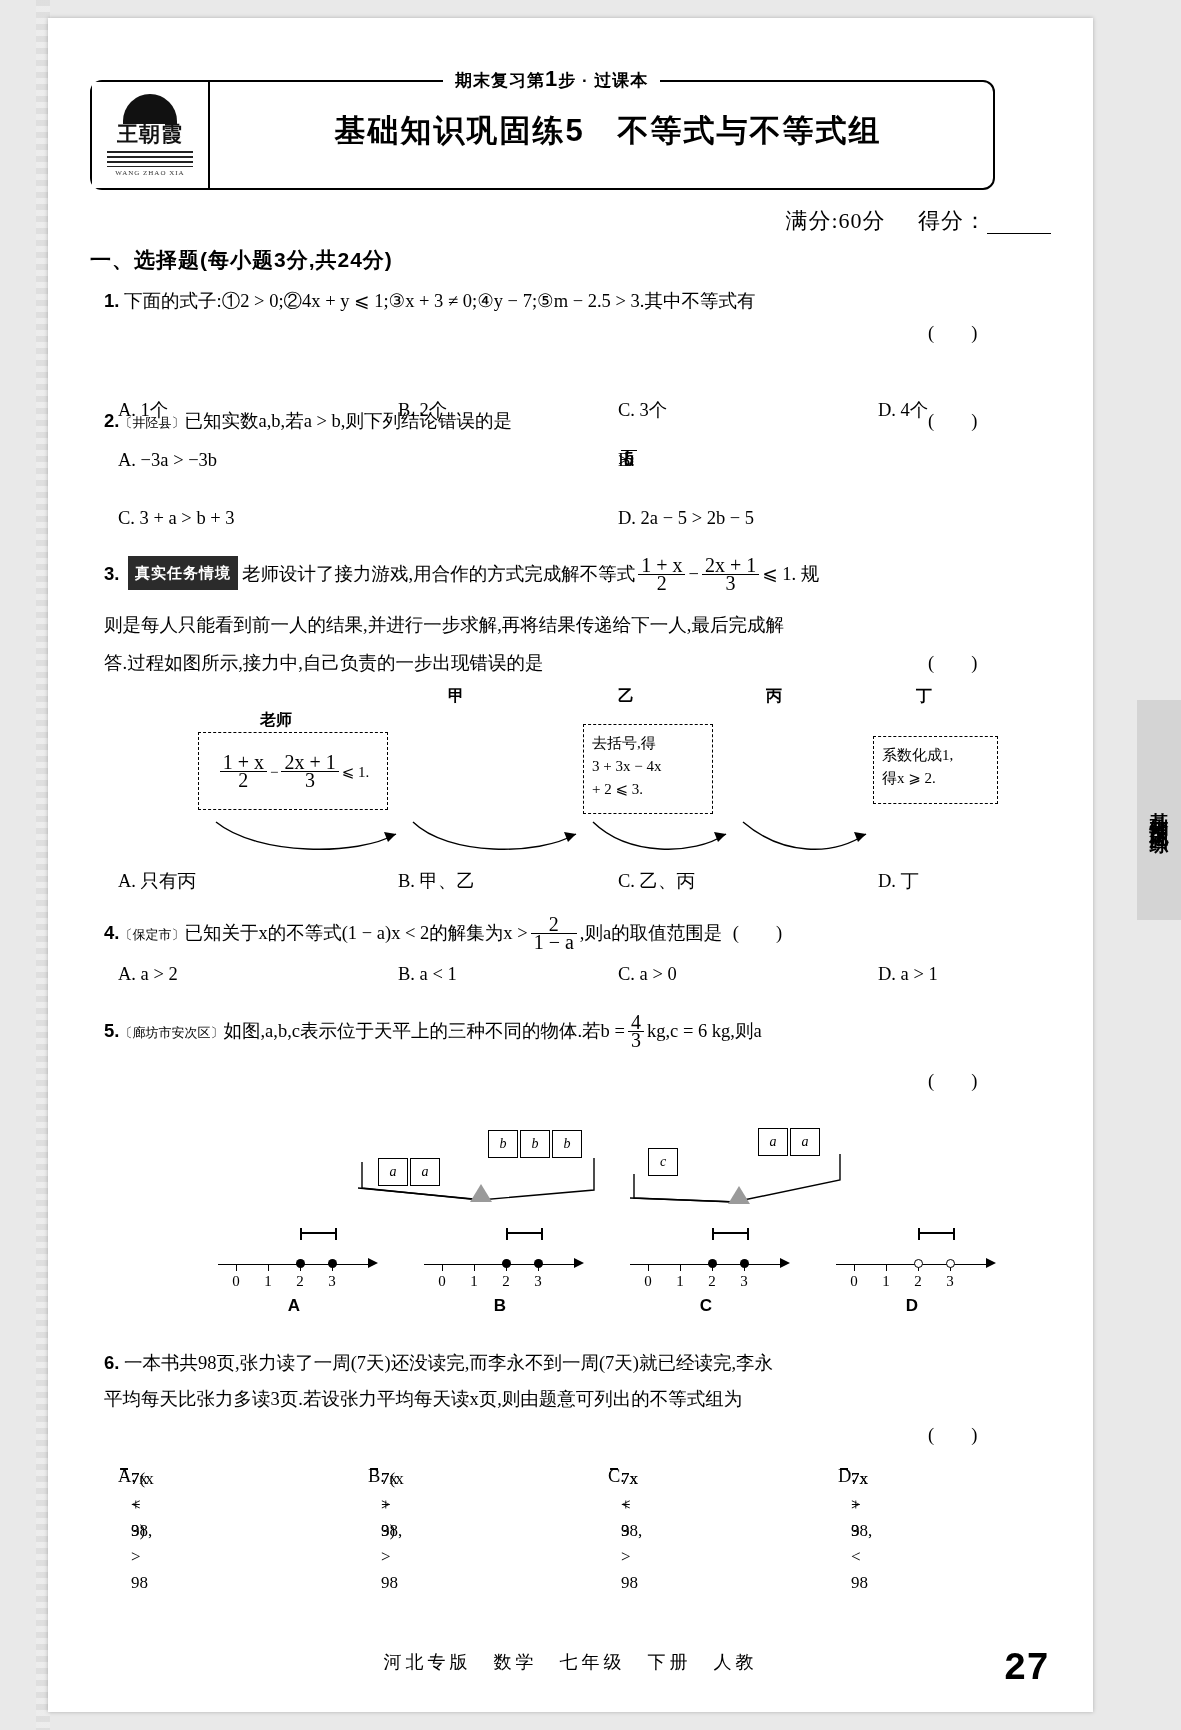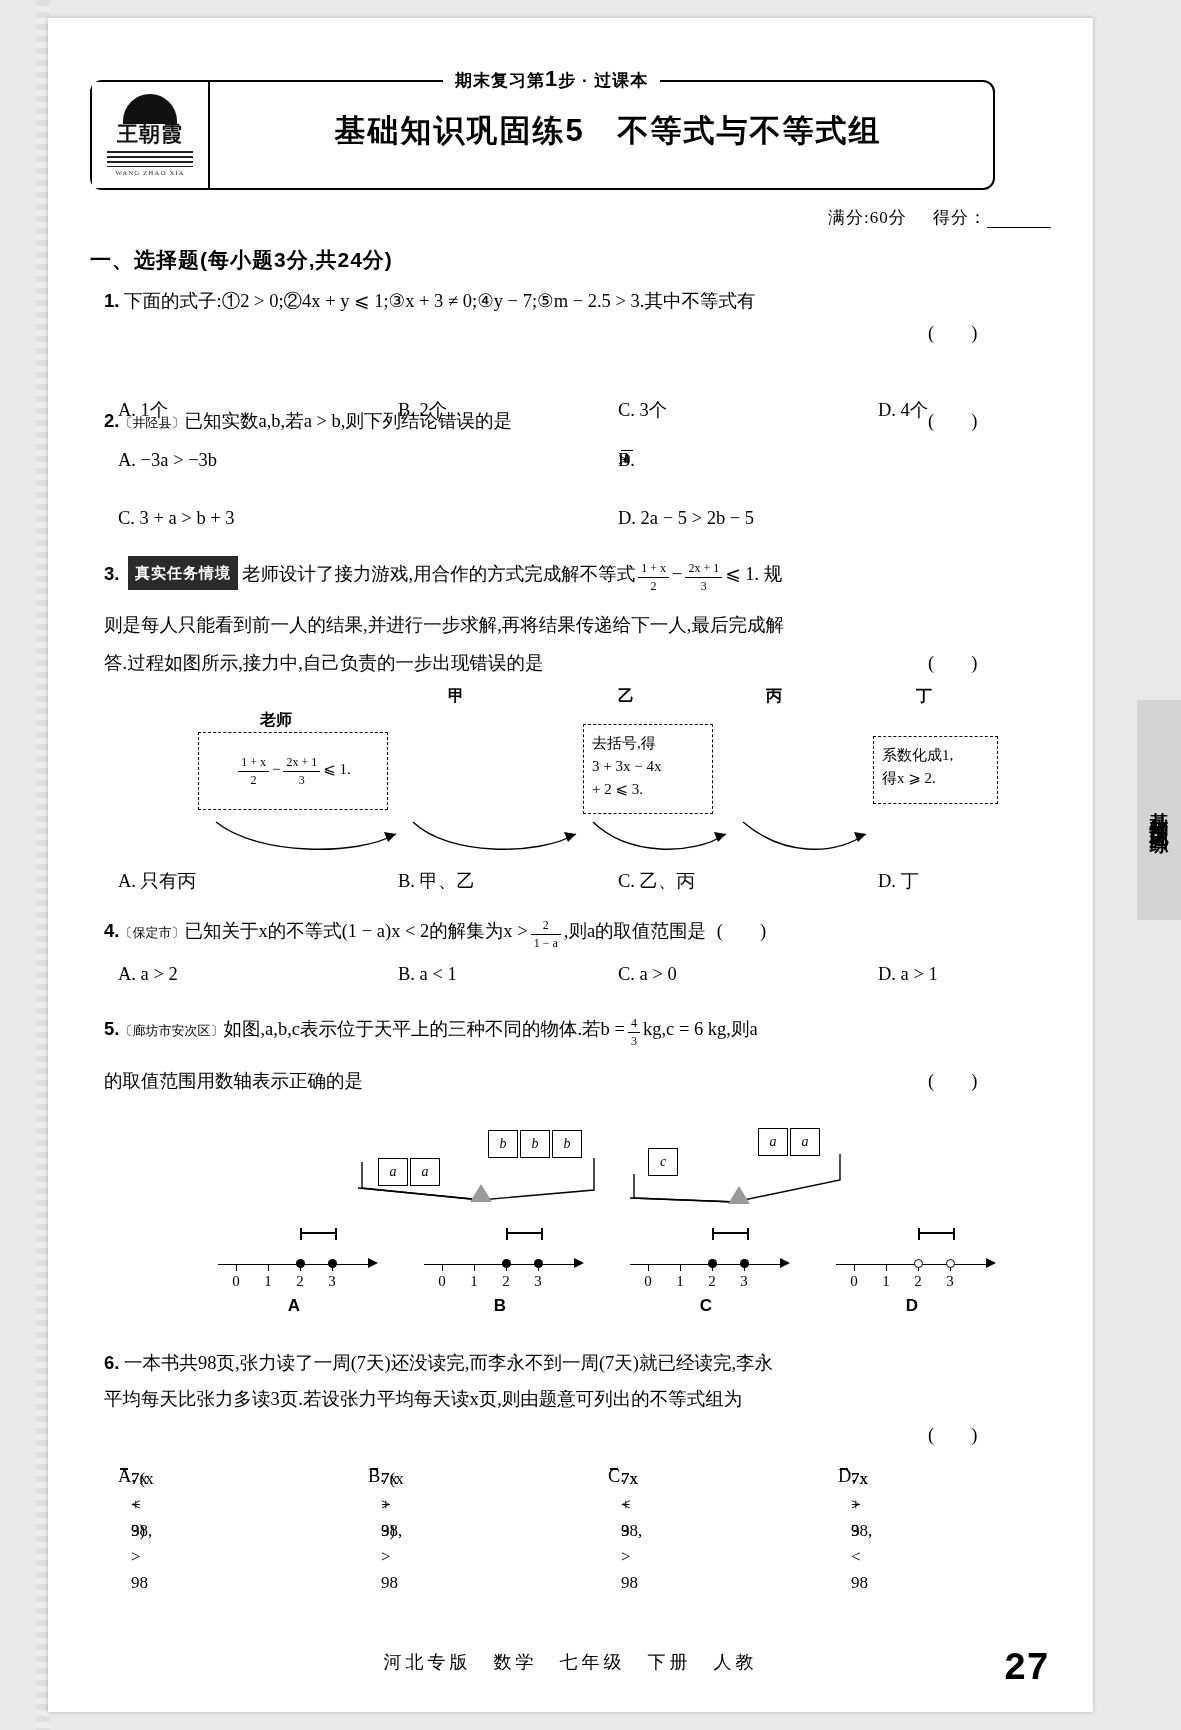--- a/index.html
+++ b/index.html
@@ -67,40 +67,40 @@
   .hdr-tag .big{font-size:22px;}
   .hdr-title{
     position:absolute;left:180px;top:92px;width:760px;
     text-align:center;
     font-family:"Liberation Sans",sans-serif;
     font-size:31px;font-weight:bold;letter-spacing:2px;
   }
 
   .score{
     position:absolute;right:42px;top:188px;
-    font-size:17px;letter-spacing:1px;
+    font-size:22px;letter-spacing:1px;
   }
   .score u{text-decoration:none;border-bottom:1.3px solid #000;padding:0 32px;}
 
   .sec-title{
     position:absolute;left:42px;top:228px;
     font-size:21px;font-weight:bold;
     font-family:"Liberation Sans",sans-serif;
     letter-spacing:1px;
   }
 
   .q{position:absolute;left:56px;font-size:18.5px;line-height:30px;}
   .qn{font-weight:bold;font-family:"Liberation Sans",sans-serif;}
   .ital{font-style:italic;font-family:"Liberation Serif",serif;}
   .brack{font-size:13px;}
 
   .opts{position:absolute;left:70px;font-size:18.5px;}
   .opts span{position:absolute;}
 
-  .frac{display:inline-block;vertical-align:-10px;text-align:center;font-size:12px;line-height:17px;margin:0 3px;}
+  .frac{display:inline-block;vertical-align:-10px;text-align:center;font-size:20px;line-height:17px;margin:0 3px;}
   .frac .n{display:block;padding:0 3px;}
   .frac .d{display:block;border-top:1.2px solid #000;padding:0 3px;}
 
   .badge{
     display:inline-block;background:#2b2b2b;color:#fff;
     font-family:"Liberation Sans",sans-serif;
     font-size:15px;font-weight:bold;padding:2px 7px;margin:0 4px;
     letter-spacing:1px;vertical-align:2px;
   }
 
@@ -290,21 +290,20 @@
   <div class="opts" style="top:946px;width:900px;height:28px;">
     <span style="left:0px;">A. a &gt; 2</span>
     <span style="left:280px;">B. a &lt; 1</span>
     <span style="left:500px;">C. a &gt; 0</span>
     <span style="left:760px;">D. a &gt; 1</span>
   </div>
 
   <div class="q" style="top:996px;width:930px;">
     <span class="qn">5.</span><span class="brack">〔廊坊市安次区〕</span><span>如图,a,b,c表示位于天平上的三种不同的物体.若b =</span><span class="frac"><span class="n">4</span><span class="d">3</span></span><span>kg,c = 6 kg,则a</span>
   </div>
-  <div class="q" style="top:1048px;width:820px;">的取值范围用数轴表示正确的是</div>
   <div class="q" style="top:1048px;left:880px;">(　　)</div>
 
   <div class="balance">
 
     <div class="cube" style="left:180px;top:30px;">a</div>
     <div class="cube" style="left:212px;top:30px;">a</div>
     <div class="cube" style="left:290px;top:2px;">b</div>
     <div class="cube" style="left:322px;top:2px;">b</div>
     <div class="cube" style="left:354px;top:2px;">b</div>
     <svg style="position:absolute;left:160px;top:26px;width:240px;height:54px;" viewBox="0 0 240 54">

